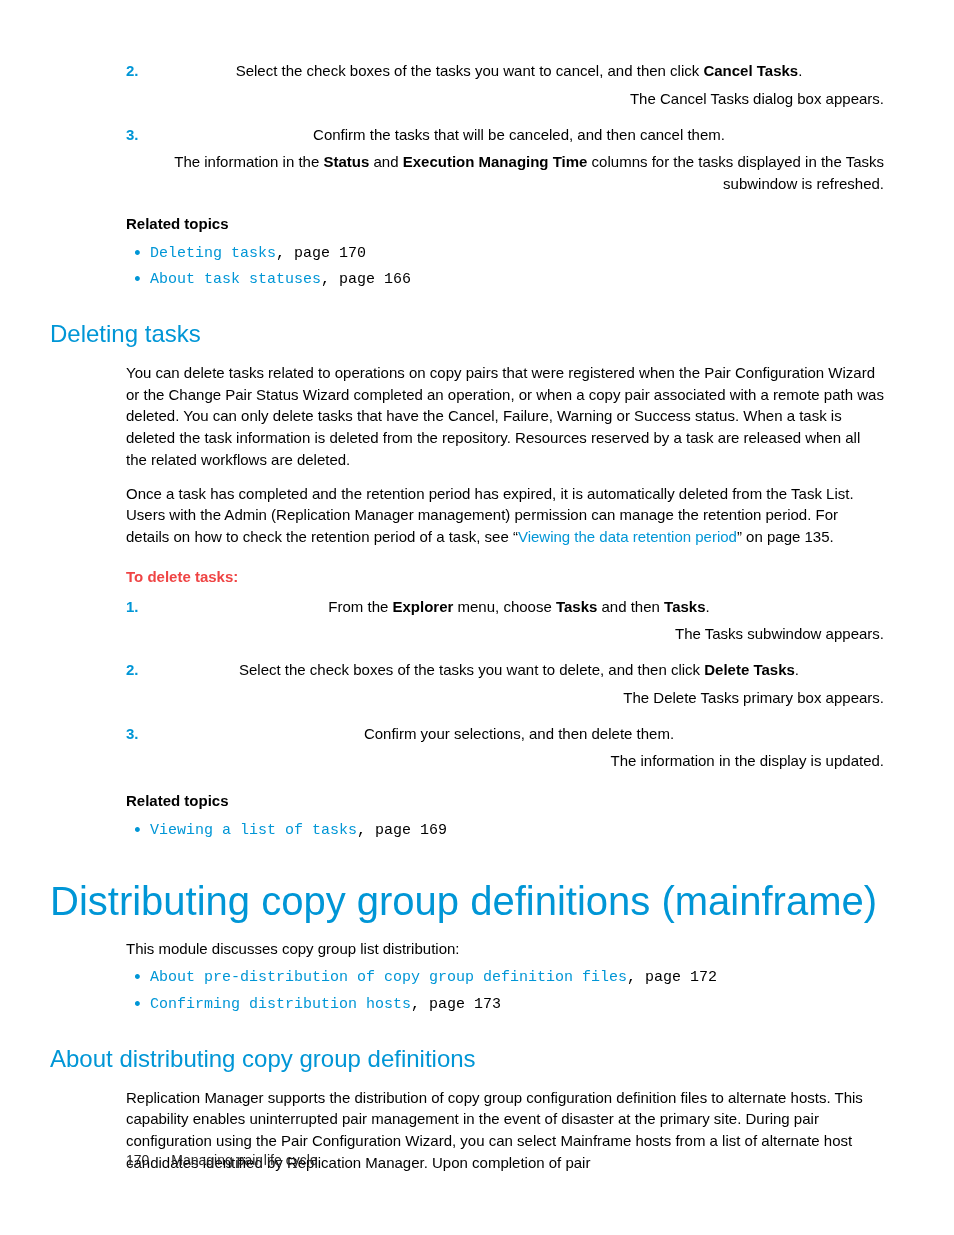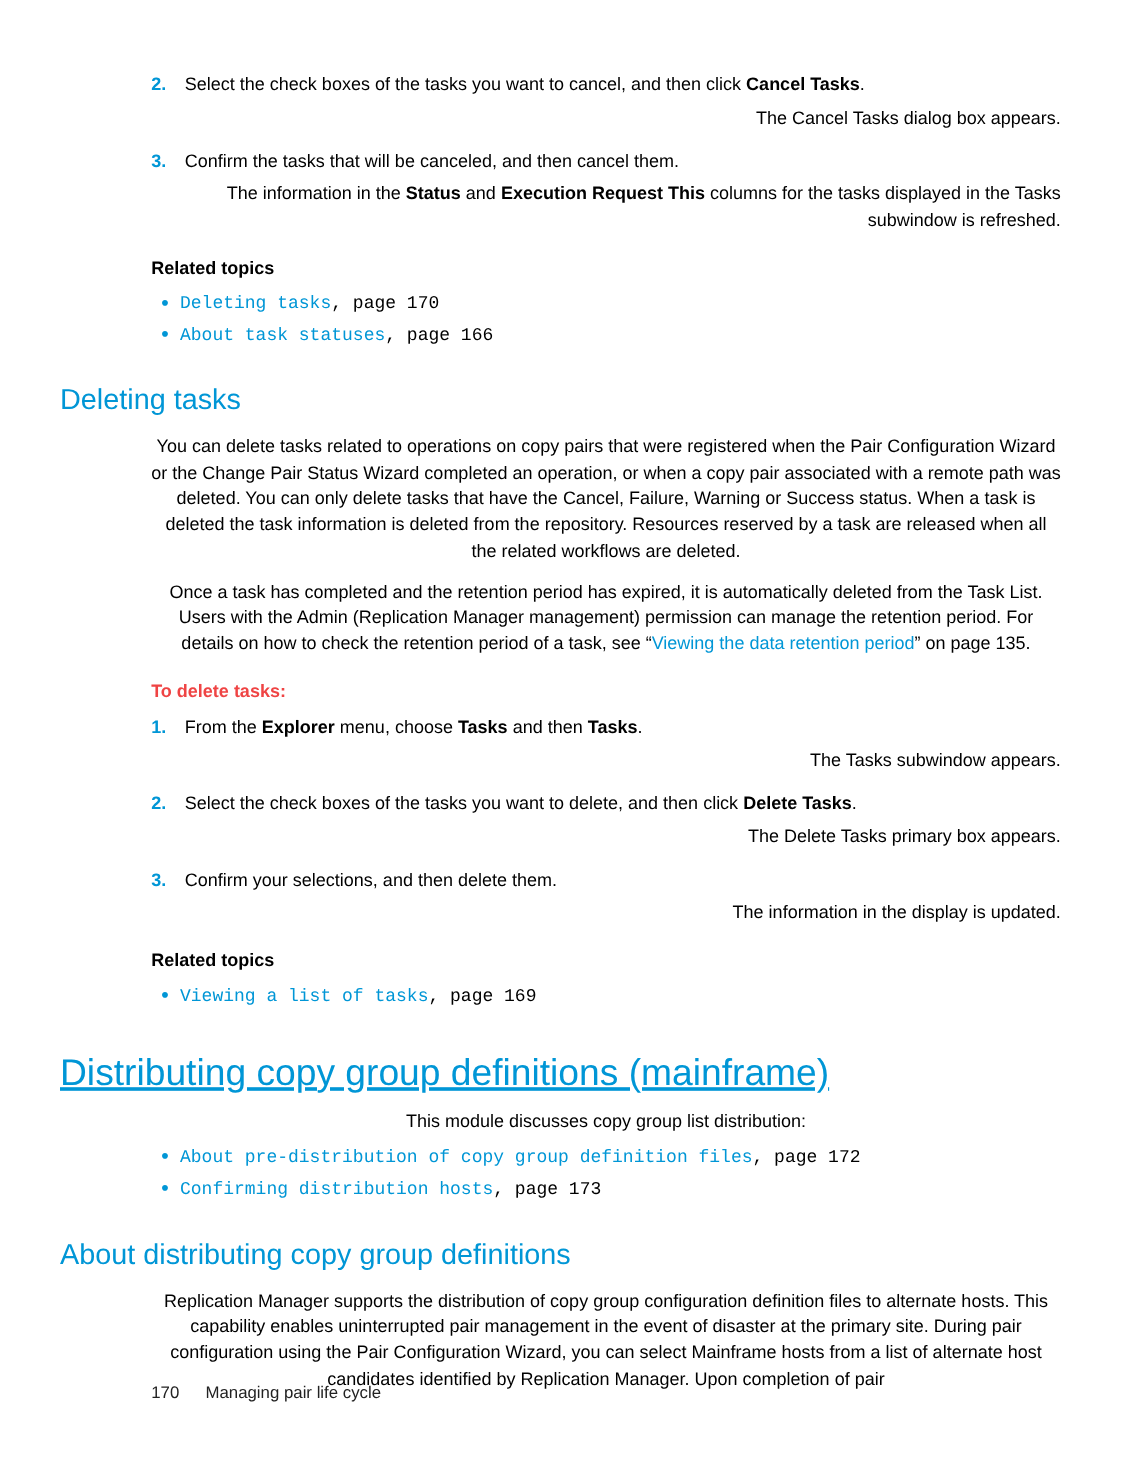--- a/index.html
+++ b/index.html
@@ -11,39 +11,38 @@
     width: 954px;
     line-height: 1.45;
   }
   .page {
     padding: 60px 50px 50px 50px;
     box-sizing: border-box;
   }
   .content {
     margin-left: 76px;
     margin-right: 20px;
-    text-align: center;
   }
   .ol-body {
     margin-left: 104px;
     margin-right: 20px;
   }
   .num {
     display: inline-block;
     width: 28px;
     color: #0096d6;
     font-weight: bold;
     vertical-align: top;
     margin-left: 76px;
   }
   .step-line {
     display: flex;
     margin-bottom: 6px;
   }
-  .step-text { flex: 1; margin-right: 20px;}
+  .step-text { flex: 1; margin-right: 20px; text-align: center;}
   .sub {
     margin-top: 6px;
     margin-bottom: 14px;
     text-align: right;
   }
   b, .bold { font-weight: bold; }
   .rel-head, .proc-head {
     font-weight: bold;
     margin-left: 76px;
     margin-top: 18px;
@@ -75,23 +74,22 @@
     font-family: Arial, Helvetica, sans-serif;
     font-weight: normal;
     color: #0096d6;
     font-size: 24px;
     margin: 26px 0 10px 0;
   }
   h1.big {
     font-family: Arial, Helvetica, sans-serif;
     font-weight: normal;
     color: #0096d6;
-    font-size: 31px;
+    font-size: 40px;
     margin: 30px 0 8px 0;
-    text-decoration: underline;
   }
   .footer {
     position: absolute;
     left: 126px;
     font-size: 14px;
     color: #222;
   }
   .footer .pn { margin-right: 18px; }
   .page-wrap { position: relative; height: 1235px; }
 </style>
@@ -107,21 +105,21 @@
       <span>Select the check boxes of the tasks you want to cancel, and then click </span><b>Cancel Tasks</b><span>.</span>
     </span>
   </div>
   <div class="ol-body sub">The Cancel Tasks dialog box appears.</div>
 
   <div class="step-line">
     <span class="num">3.</span>
     <span class="step-text">Confirm the tasks that will be canceled, and then cancel them.</span>
   </div>
   <div class="ol-body sub">
-    <span>The information in the </span><b>Status</b><span> and </span><b>Execution Request This</b><span> columns for the tasks displayed in the Tasks subwindow is refreshed.</span>
+    <span>The information in the </span><b>Status</b><span> and </span><b>Execution Managing Time</b><span> columns for the tasks displayed in the Tasks subwindow is refreshed.</span>
   </div>
 
   <div class="rel-head">Related topics</div>
   <ul class="bullets">
     <li><span class="link">Deleting tasks</span><span>, page 170</span></li>
     <li><span class="link">About task statuses</span><span>, page 166</span></li>
   </ul>
 
   <h2 class="section">Deleting tasks</h2>
   <div class="content">You can delete tasks related to operations on copy pairs that were registered when the Pair Configuration Wizard or the Change Pair Status Wizard completed an operation, or when a copy pair associated with a remote path was deleted. You can only delete tasks that have the Cancel, Failure, Warning or Success status. When a task is deleted the task information is deleted from the repository. Resources reserved by a task are released when all the related workflows are deleted.</div>

